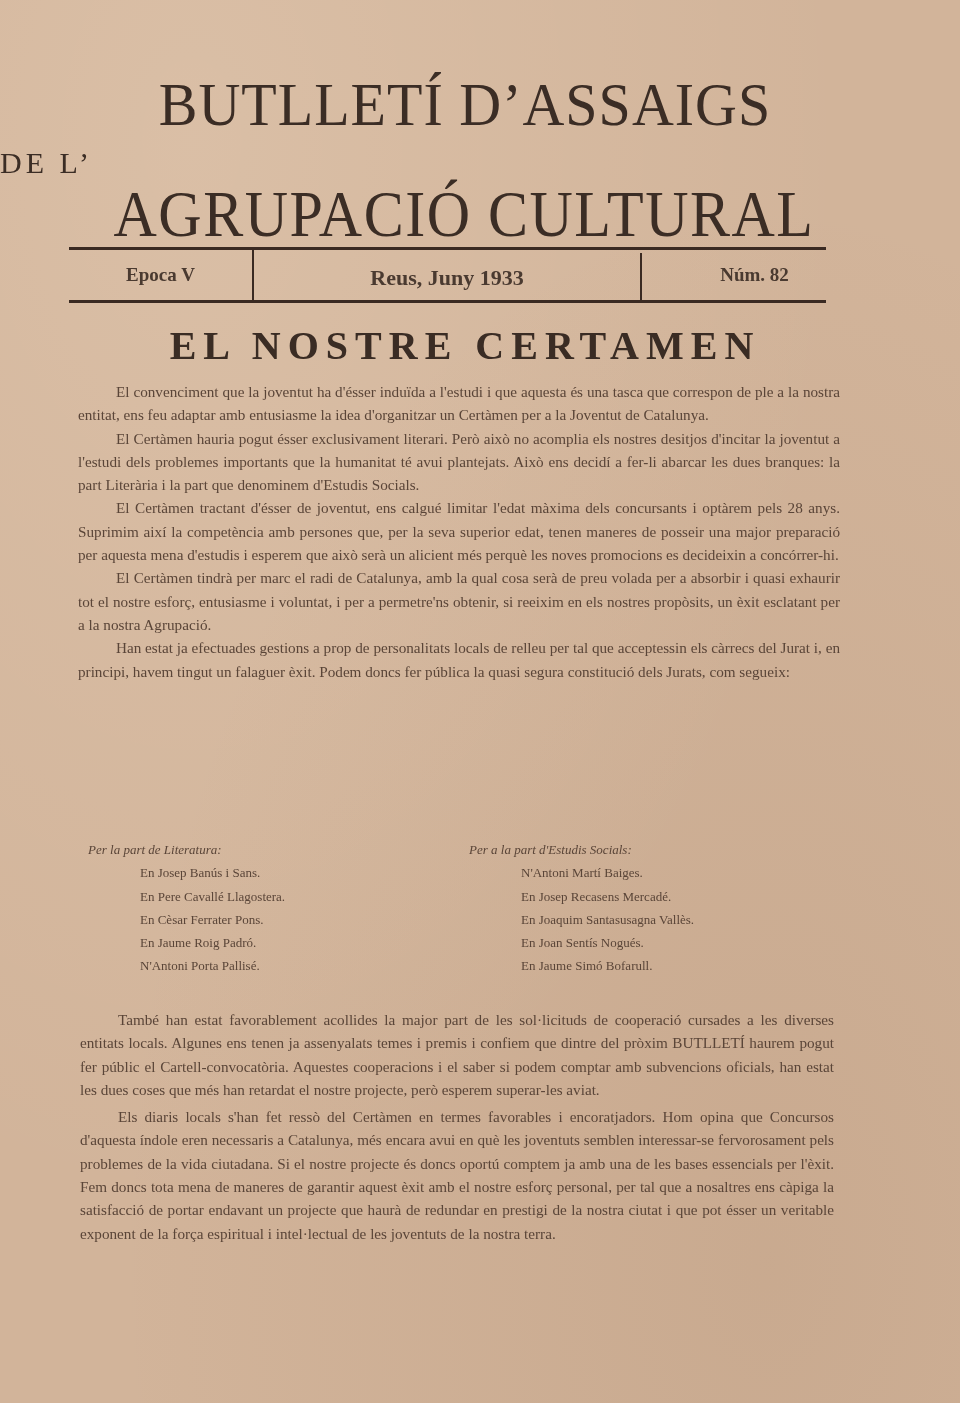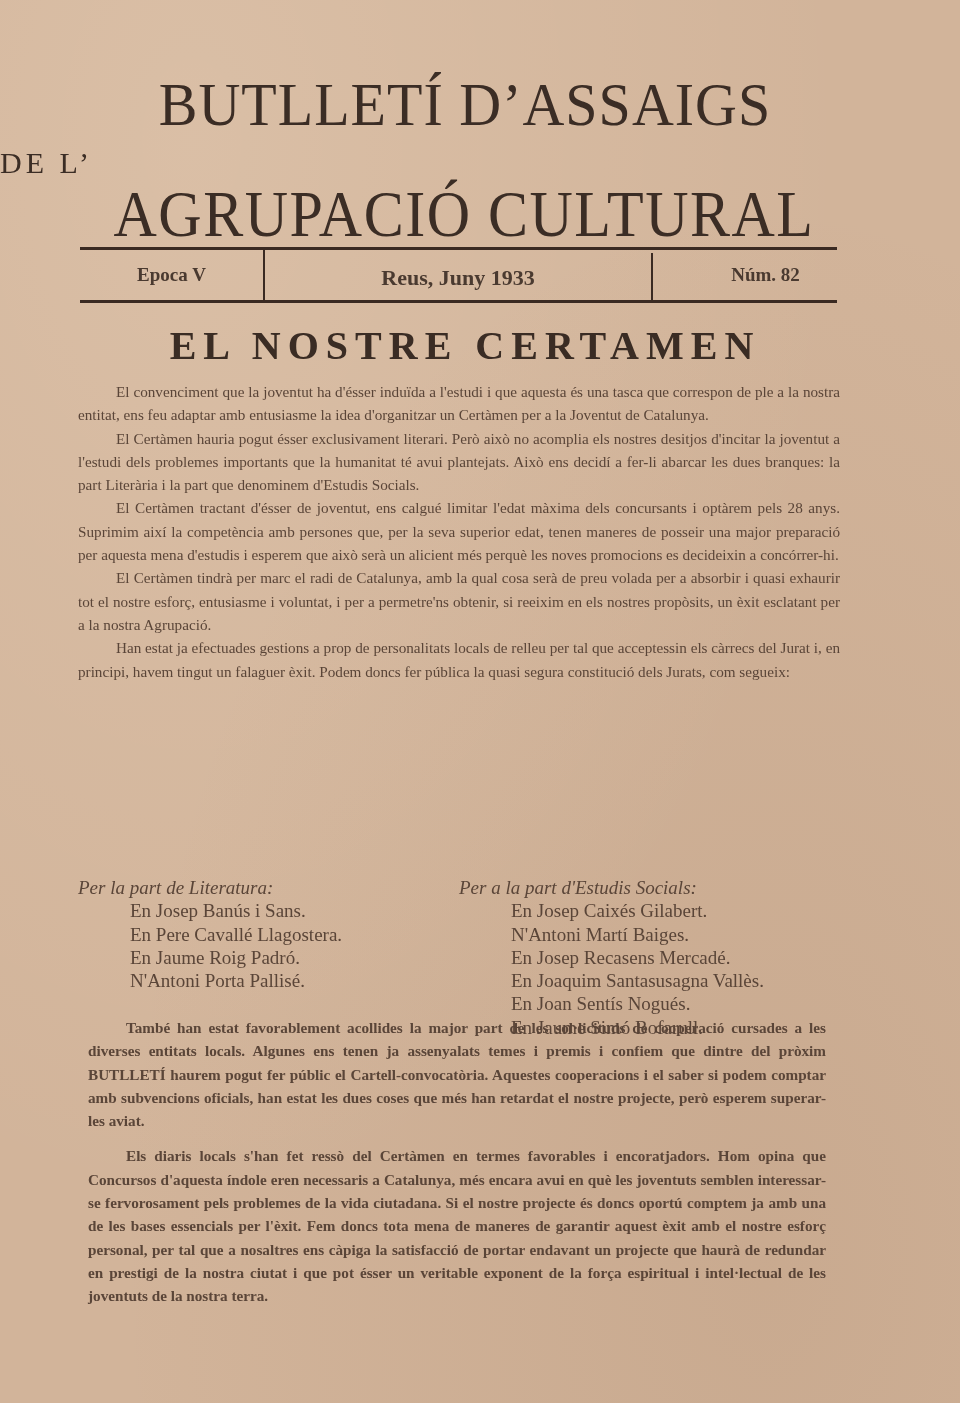--- a/index.html
+++ b/index.html
@@ -22,54 +22,54 @@
     .mast-line2 {
       position: absolute; left: 0; width: 952px; top: 146px; text-align: left;
       font-size: 30px; letter-spacing: 4px; color: #3b2d25;
     }
     .mast-line3 {
       position: absolute; left: 84px; width: 760px; top: 184px; text-align: center;
       font-size: 60px; letter-spacing: 1.5px; color: #3b2d25; line-height: 1;
       transform: scaleY(1.08);
     }
     .infobar {
-      position: absolute; left: 80px; top: 247px; width: 757px; height: 50px;
+      position: absolute; left: 69px; top: 247px; width: 757px; height: 50px;
       border-top: 3px solid #3a2a22; border-bottom: 3px solid #3a2a22;
       display: flex; align-items: center;
       font-family: "Liberation Serif", serif; font-weight: bold; color: #4a3a30;
     }
     .infobar .cell { height: 100%; display: flex; align-items: center; justify-content: center; }
     .infobar .c1 { width: 183px; border-right: 2px solid #3a2a22; font-size: 19px; }
     .infobar .c2 { width: 386px; border-right: 2px solid #3a2a22; font-size: 22px; margin-top: 6px; }
     .infobar .c3 { flex: 1; font-size: 19px; padding-left: 41px; }
     .article-title {
       position: absolute; left: 0; width: 930px; top: 322px; text-align: center;
       font-size: 40px; font-weight: bold; letter-spacing: 7px; color: #3a2c24;
     }
     .body-text {
       position: absolute; left: 78px; top: 380px; width: 762px;
       font-size: 15.2px; line-height: 23.3px; color: #5a4538;
       text-align: justify;
     }
     .body-text p { margin: 0; text-indent: 38px; }
     .jury {
-      position: absolute; left: 78px; top: 838px; width: 762px;
-      display: flex; font-size: 19px; line-height: 23.3px; color: #5a4538; margin-top: 38px;
+      position: absolute; left: 88px; top: 838px; width: 762px;
+      display: flex; font-size: 13px; line-height: 23.3px; color: #5a4538;
     }
     .jury .col { flex: 1; }
     .jury .col.right { padding-left: 0; }
     .jury .col-head { font-style: italic; }
     .jury .member { padding-left: 52px; }
     .jury .col.right .col-head { padding-left: 0; }
     .body-text2 {
       position: absolute; left: 76px; top: 1004px; width: 762px;
       font-size: 15.2px; line-height: 23.3px; color: #5a4538;
       text-align: justify;
     }
-    .body-text2 p { margin: 12px; text-indent: 38px; font-weight: bold; }
+    .body-text2 p { margin: 4px; text-indent: 38px; }
     .body-text2 p + p { margin-top: 0; }
   </style>
 </head>
 <body>
 
 <div class="page">
 
   <div class="mast-line1">BUTLLETÍ D’ASSAIGS</div>
   <div class="mast-line2">DE L’</div>
   <div class="mast-line3">AGRUPACIÓ CULTURAL</div>
@@ -88,26 +88,26 @@
     <p>El Certàmen tractant d'ésser de joventut, ens calgué limitar l'edat màxima dels concursants i optàrem pels 28 anys. Suprimim així la competència amb persones que, per la seva superior edat, tenen maneres de posseir una major preparació per aquesta mena d'estudis i esperem que això serà un alicient més perquè les noves promocions es decideixin a concórrer-hi.</p>
     <p>El Certàmen tindrà per marc el radi de Catalunya, amb la qual cosa serà de preu volada per a absorbir i quasi exhaurir tot el nostre esforç, entusiasme i voluntat, i per a permetre'ns obtenir, si reeixim en els nostres propòsits, un èxit esclatant per a la nostra Agrupació.</p>
     <p>Han estat ja efectuades gestions a prop de personalitats locals de relleu per tal que acceptessin els càrrecs del Jurat i, en principi, havem tingut un falaguer èxit. Podem doncs fer pública la quasi segura constitució dels Jurats, com segueix:</p>
   </div>
 
   <div class="jury">
     <div class="col left">
       <div class="col-head">Per la part de Literatura:</div>
       <div class="member">En Josep Banús i Sans.</div>
       <div class="member">En Pere Cavallé Llagostera.</div>
+      <div class="member">En Cèsar Ferrater Pons.</div>
       <div class="member">En Jaume Roig Padró.</div>
       <div class="member">N'Antoni Porta Pallisé.</div>
     </div>
     <div class="col right">
       <div class="col-head">Per a la part d'Estudis Socials:</div>
-      <div class="member">En Josep Caixés Gilabert.</div>
       <div class="member">N'Antoni Martí Baiges.</div>
       <div class="member">En Josep Recasens Mercadé.</div>
       <div class="member">En Joaquim Santasusagna Vallès.</div>
       <div class="member">En Joan Sentís Nogués.</div>
       <div class="member">En Jaume Simó Bofarull.</div>
     </div>
   </div>
 
   <div class="body-text2">
     <p>També han estat favorablement acollides la major part de les sol·licituds de cooperació cursades a les diverses entitats locals. Algunes ens tenen ja assenyalats temes i premis i confiem que dintre del pròxim BUTLLETÍ haurem pogut fer públic el Cartell-convocatòria. Aquestes cooperacions i el saber si podem comptar amb subvencions oficials, han estat les dues coses que més han retardat el nostre projecte, però esperem superar-les aviat.</p>

